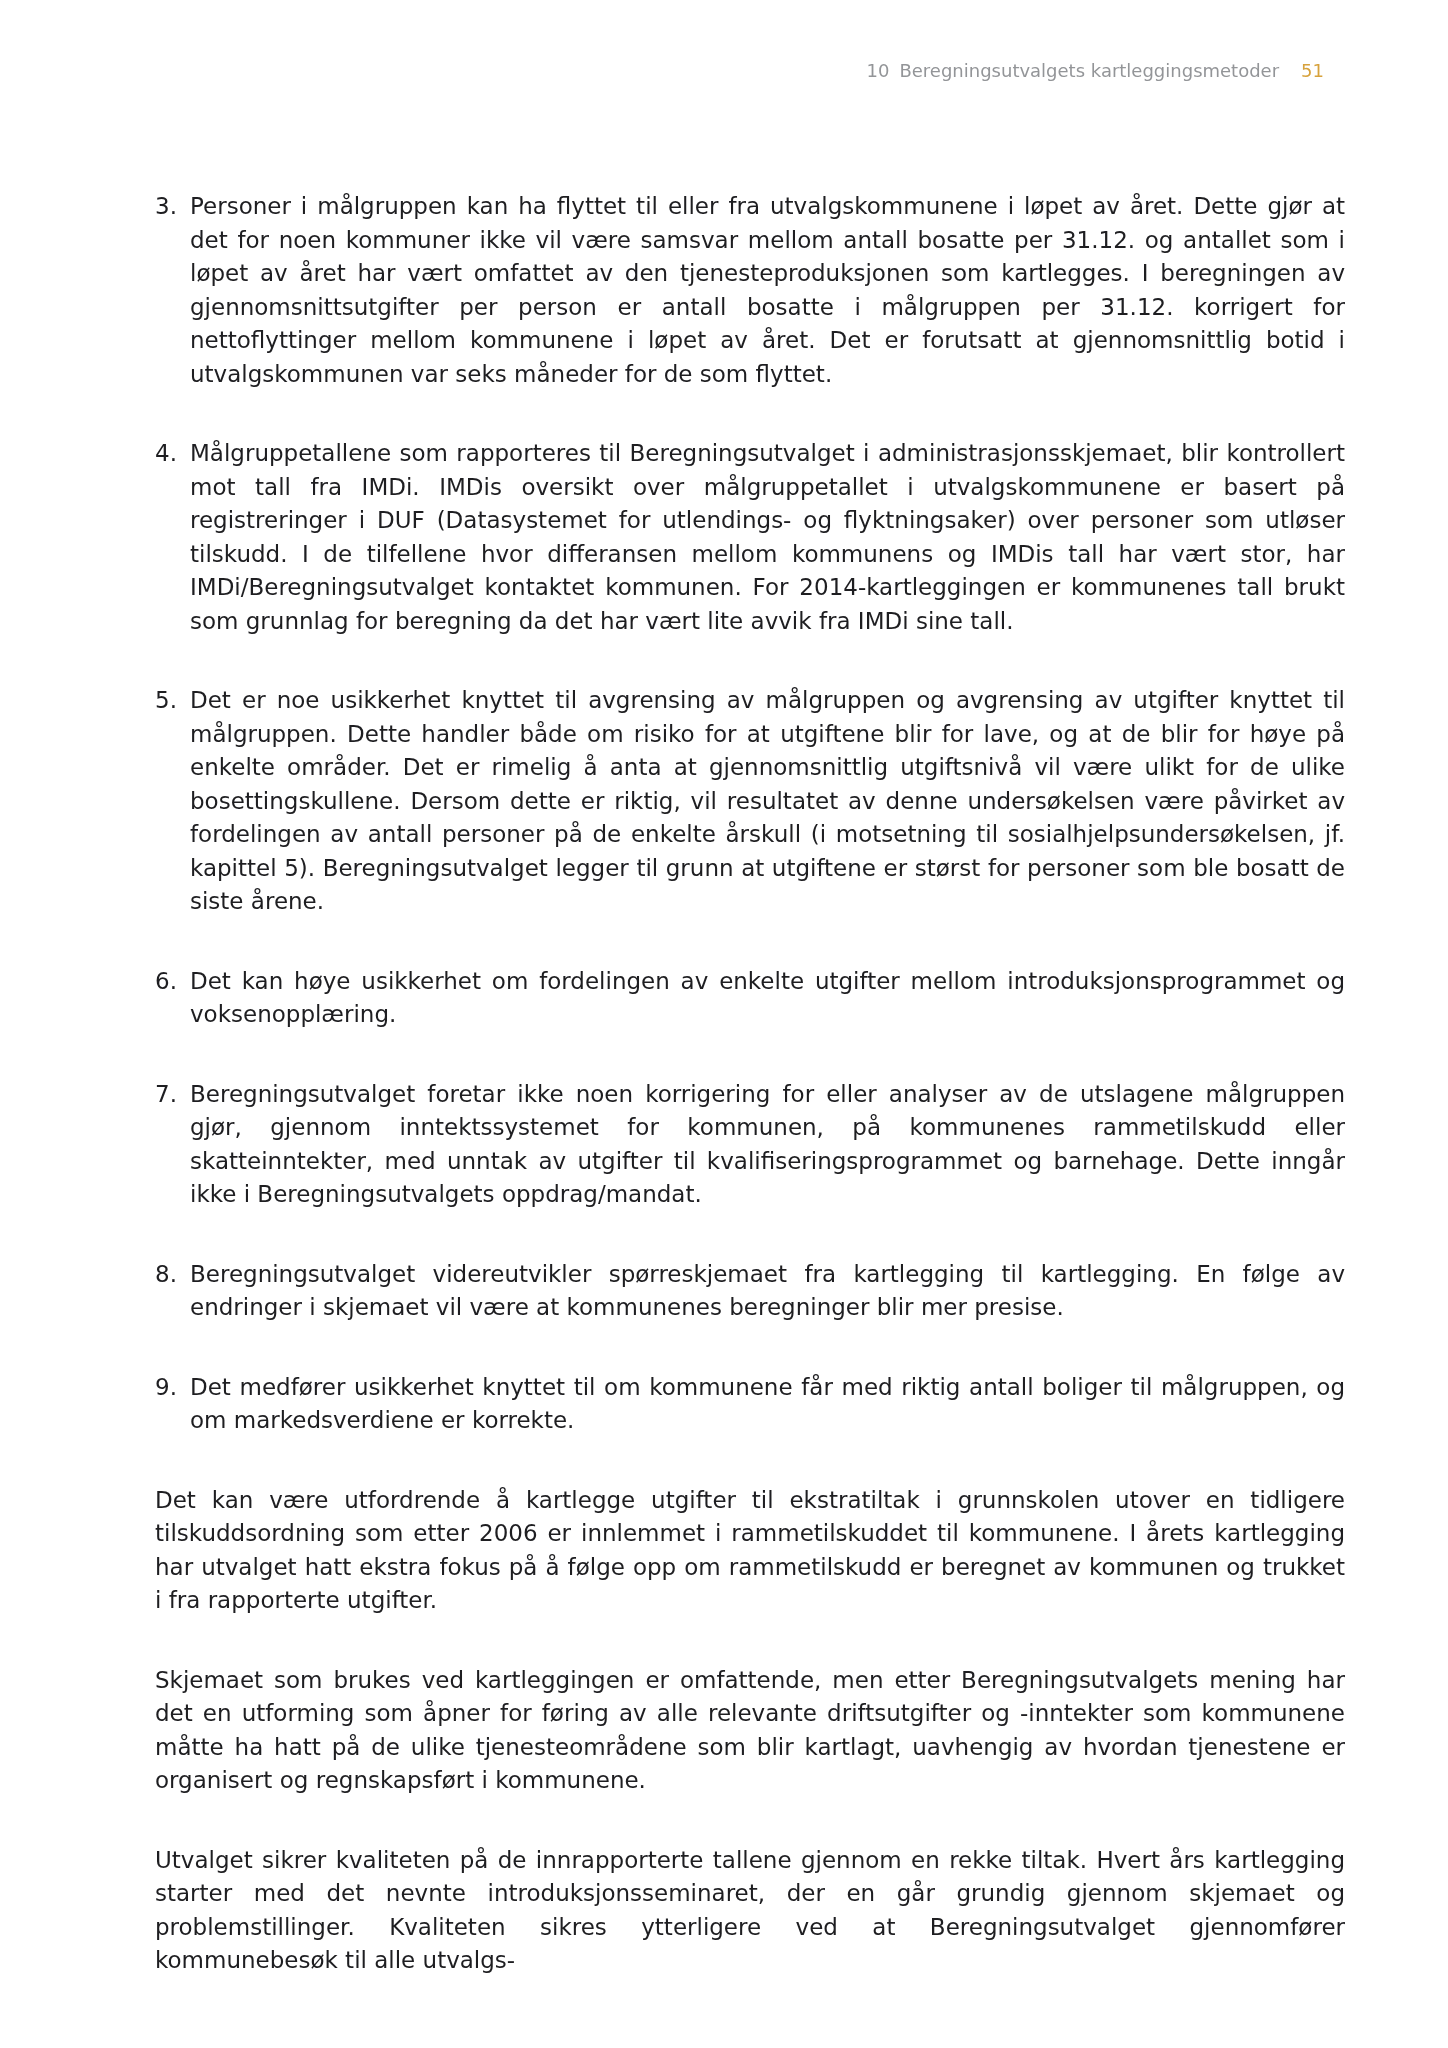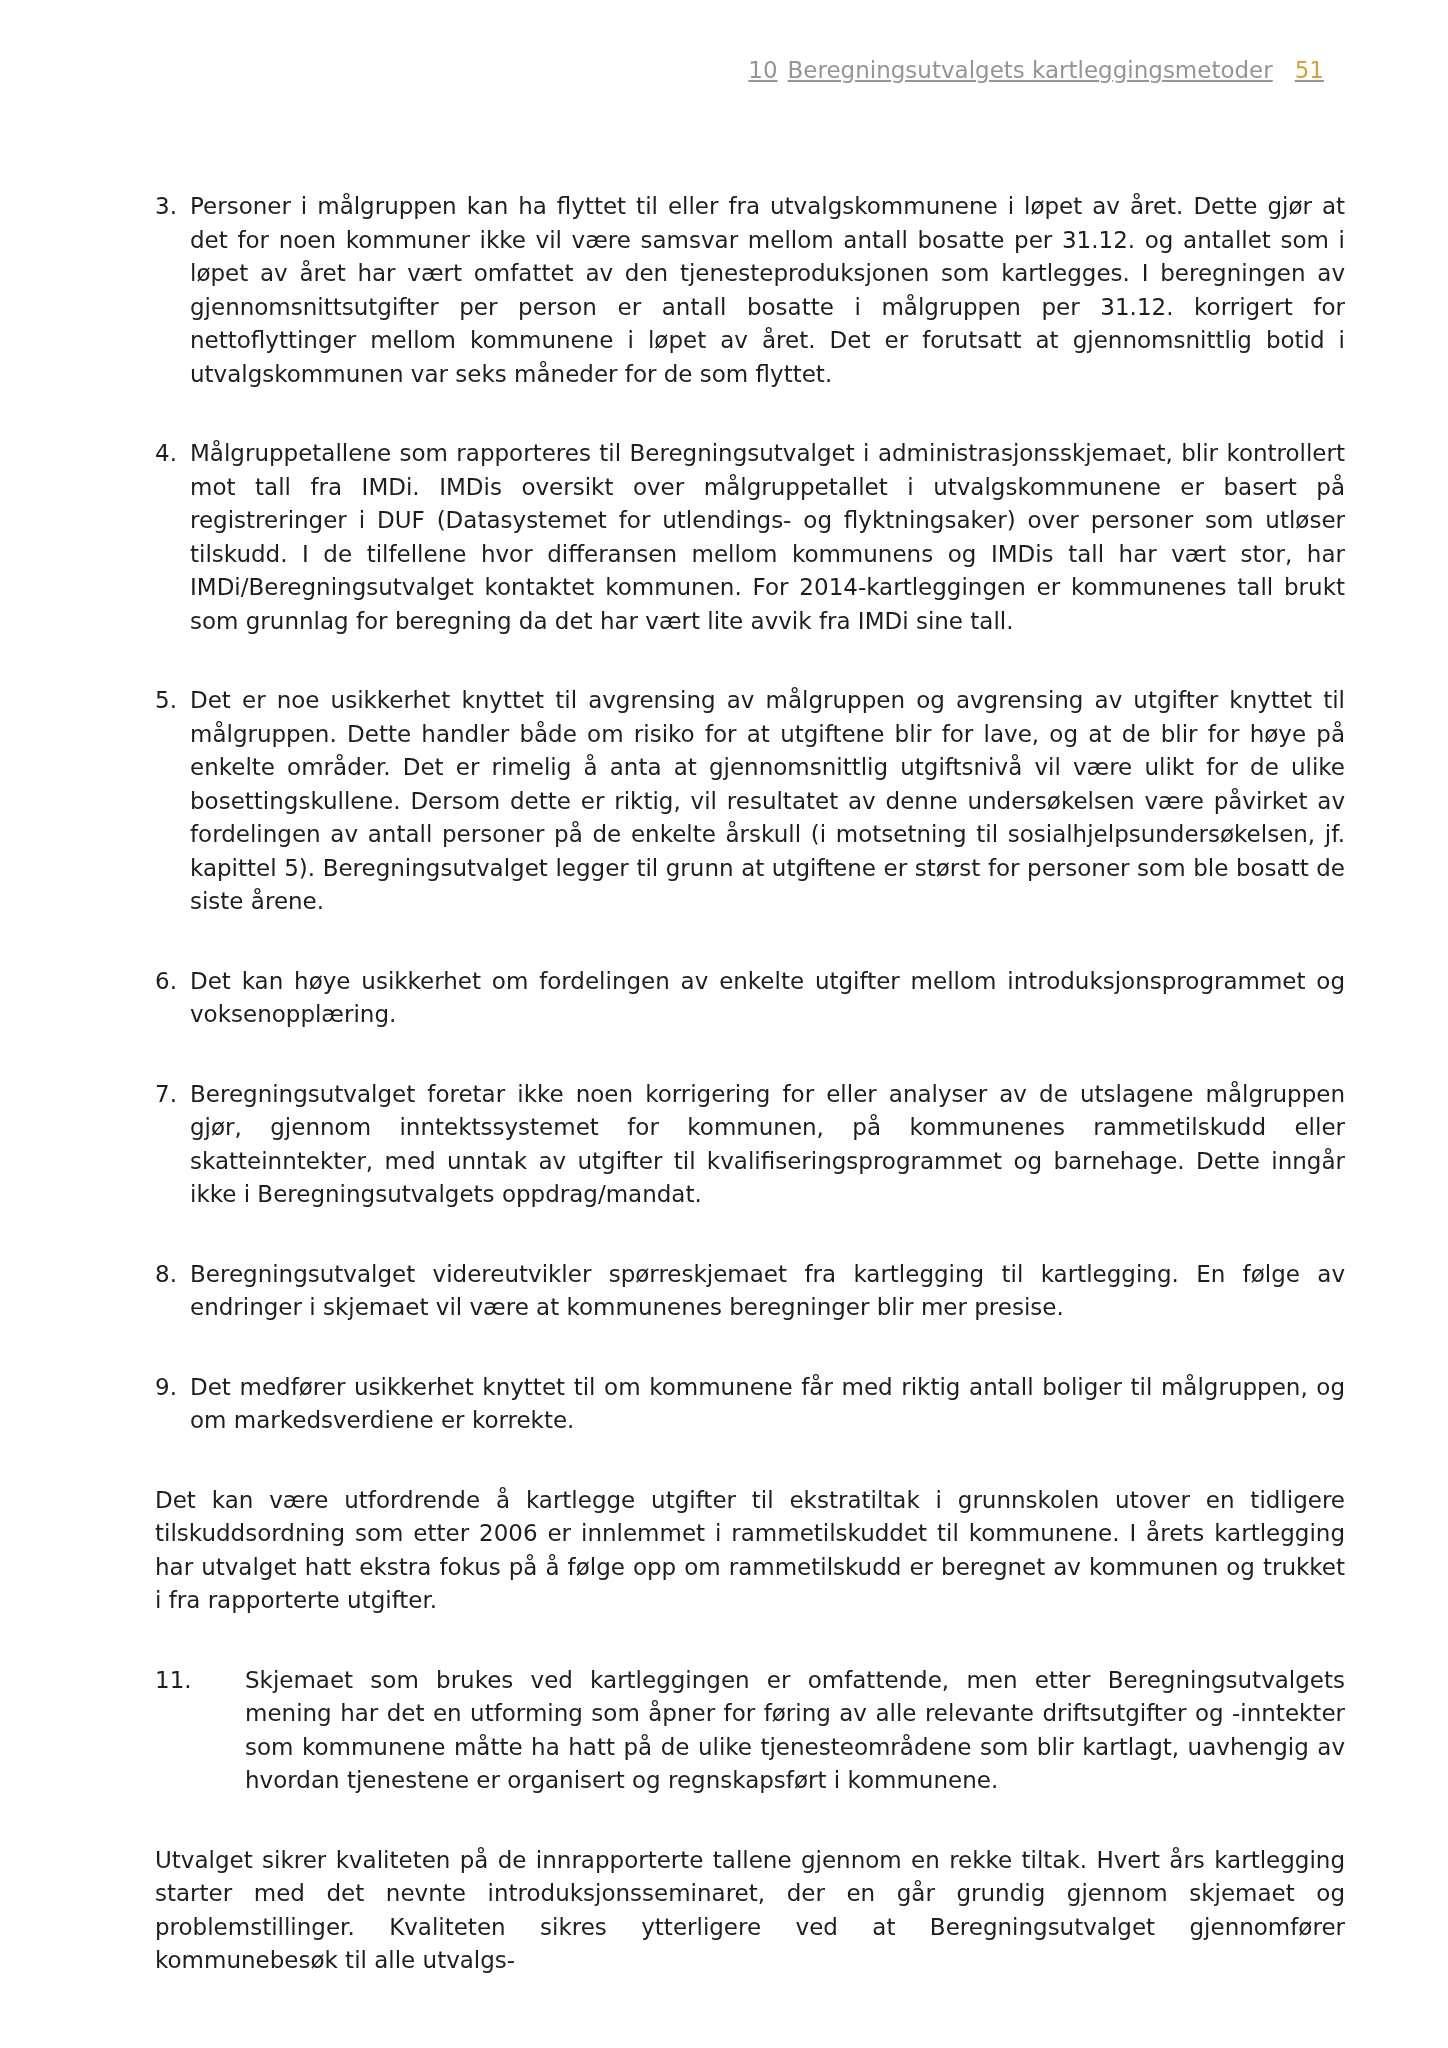--- a/index.html
+++ b/index.html
@@ -9,25 +9,24 @@
     height: 2048px;
     background: var(--page-bg, #ffffff);
     overflow: hidden;
     font-family: "DejaVu Sans", "Liberation Sans", sans-serif;
     color: var(--body-text, #1e1e21);
   }
   .running-header {
     position: absolute;
     top: 58px;
     right: 124px;
-    font-size: 23px;
+    font-size: 18px;
     line-height: 25px;
     color: var(--header-gray, #939598);
     white-space: nowrap;
-    text-decoration: underline;
   }
   .running-header .chapter { margin-right: 10px; }
   .running-header .pagenum {
     color: var(--page-number-orange, #d7a23c);
     margin-left: 22px;
   }
   .content {
     position: absolute;
     top: 190px;
     left: 155px;
@@ -110,21 +109,20 @@
     <div class="item">
       <span class="num">9.</span>
       <span class="txt">Det medfører usikkerhet knyttet til om kommunene får med riktig antall boliger til målgruppen, og om markedsverdiene er korrekte.</span>
     </div>
 
     <div class="item wide">
       <span class="txt">Det kan være utfordrende å kartlegge utgifter til ekstratiltak i grunnskolen utover en tidligere tilskuddsordning som etter 2006 er innlemmet i rammetilskuddet til kommunene. I årets kartlegging har utvalget hatt ekstra fokus på å følge opp om rammetilskudd er beregnet av kommunen og trukket i fra rapporterte utgifter.</span>
     </div>
 
     <div class="item wide">
-      <span class="num">11.</span>
       <span class="txt">Skjemaet som brukes ved kartleggingen er omfattende, men etter Beregningsutvalgets mening har det en utforming som åpner for føring av alle relevante driftsutgifter og -inntekter som kommunene måtte ha hatt på de ulike tjenesteområdene som blir kartlagt, uavhengig av hvordan tjenestene er organisert og regnskapsført i kommunene.</span>
     </div>
 
 
     <p class="closing">Utvalget sikrer kvaliteten på de innrapporterte tallene gjennom en rekke tiltak. Hvert års kartlegging starter med det nevnte introduksjonsseminaret, der en går grundig gjennom skjemaet og problemstillinger. Kvaliteten sikres ytterligere ved at Beregningsutvalget gjennomfører kommunebesøk til alle utvalgs-</p>
 
   </div>
 
 </div>
 

